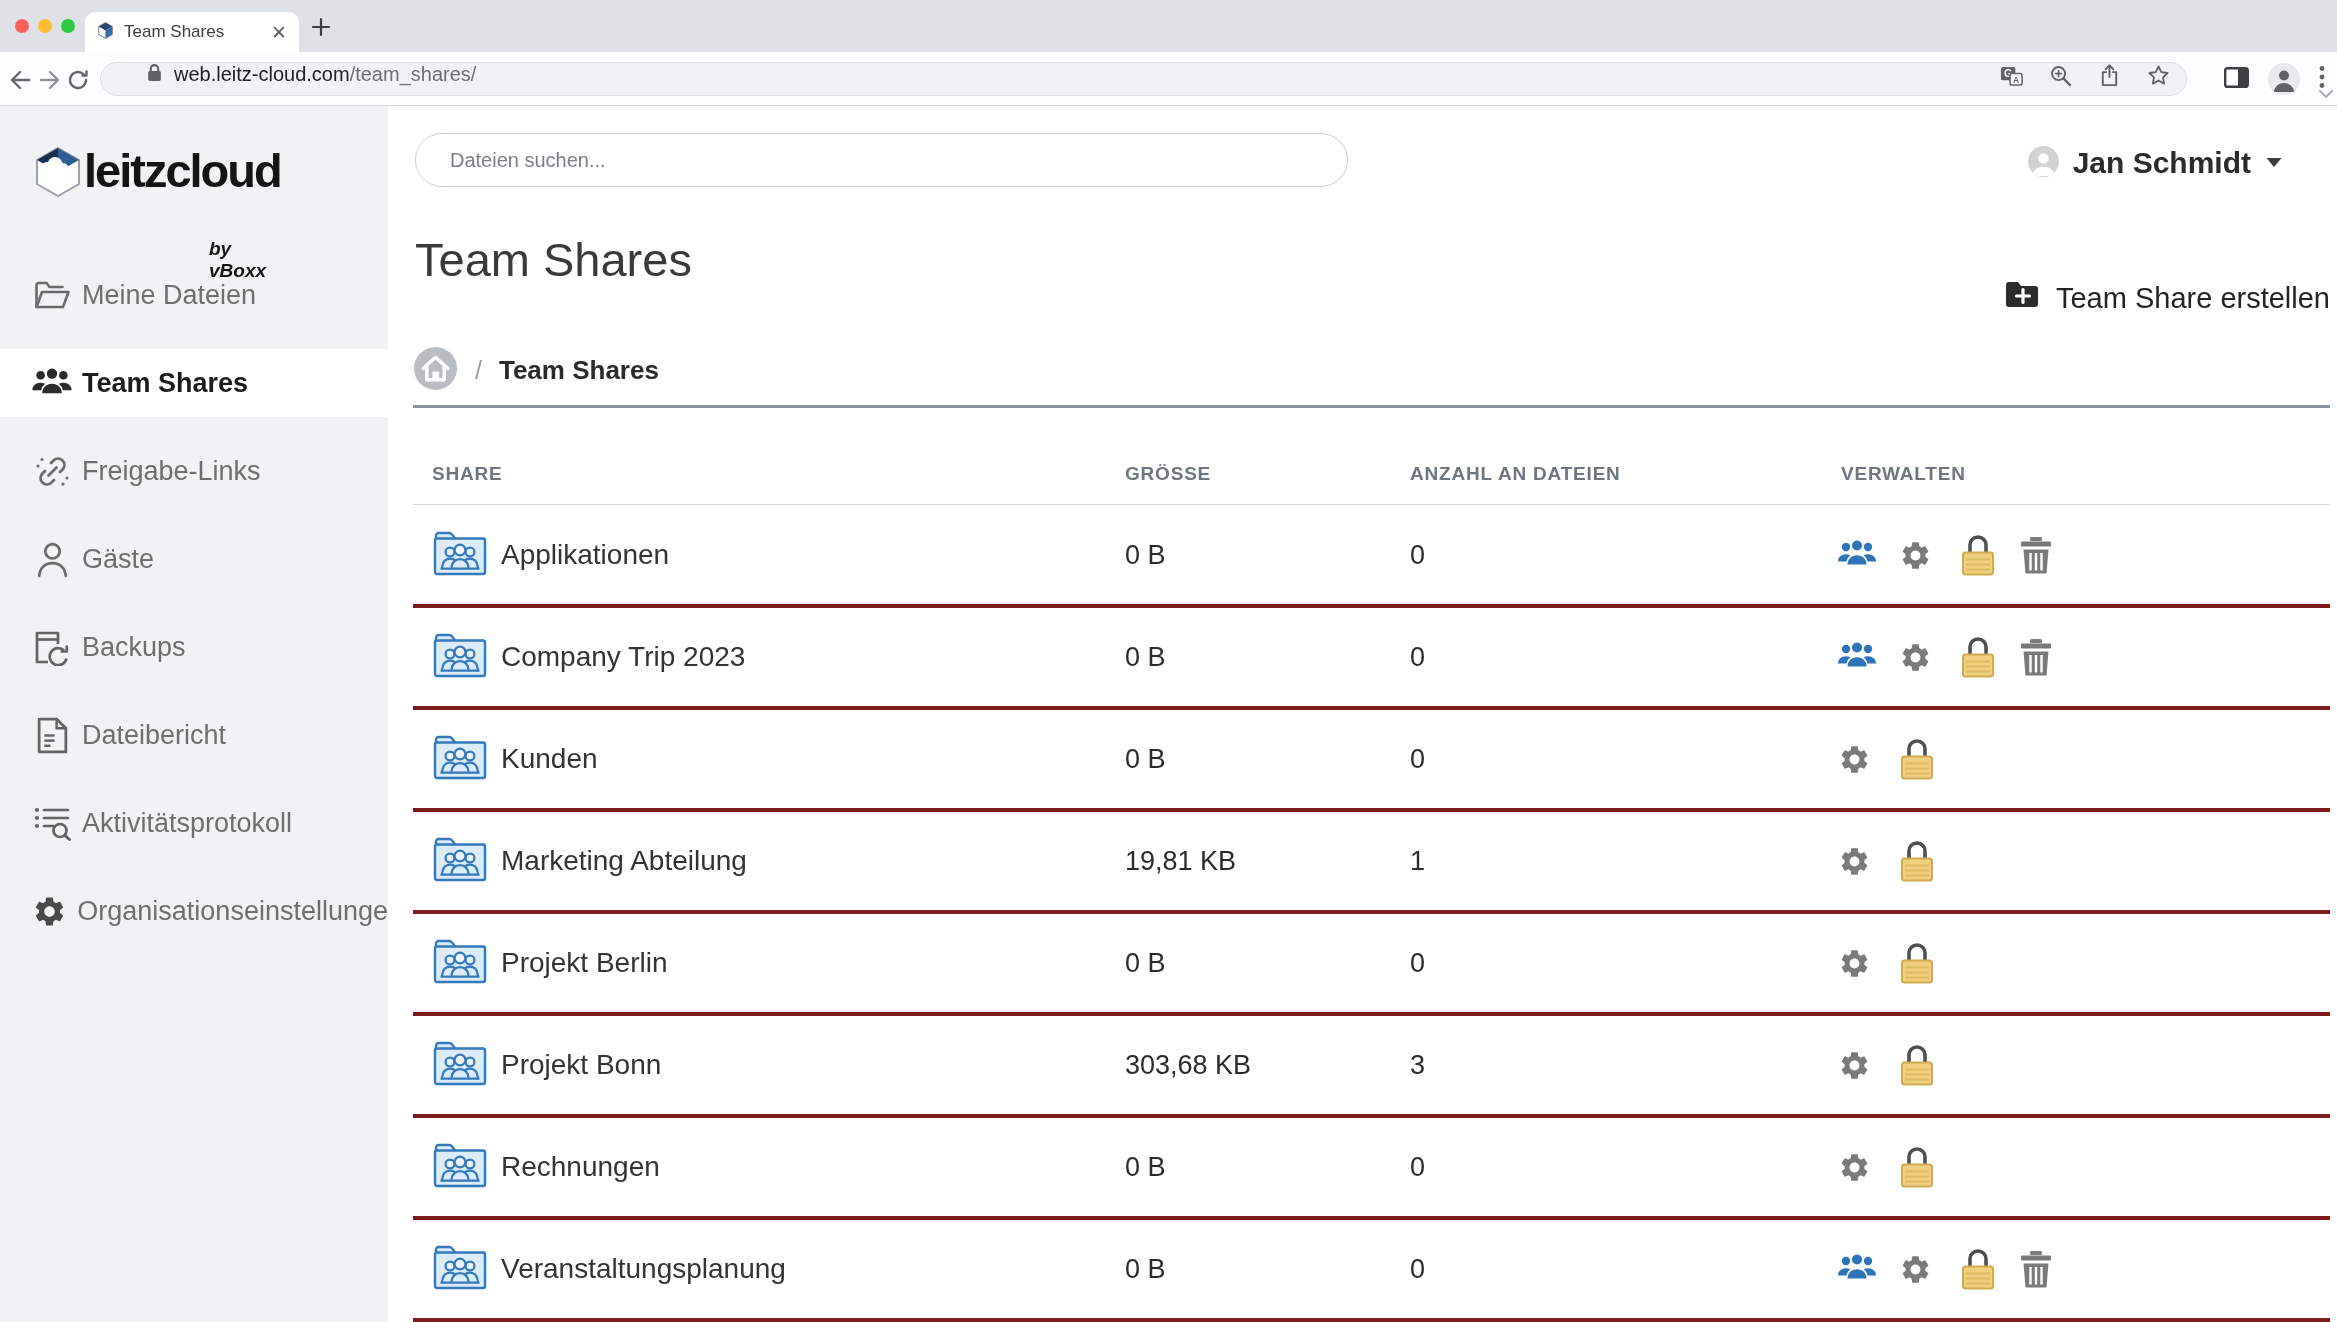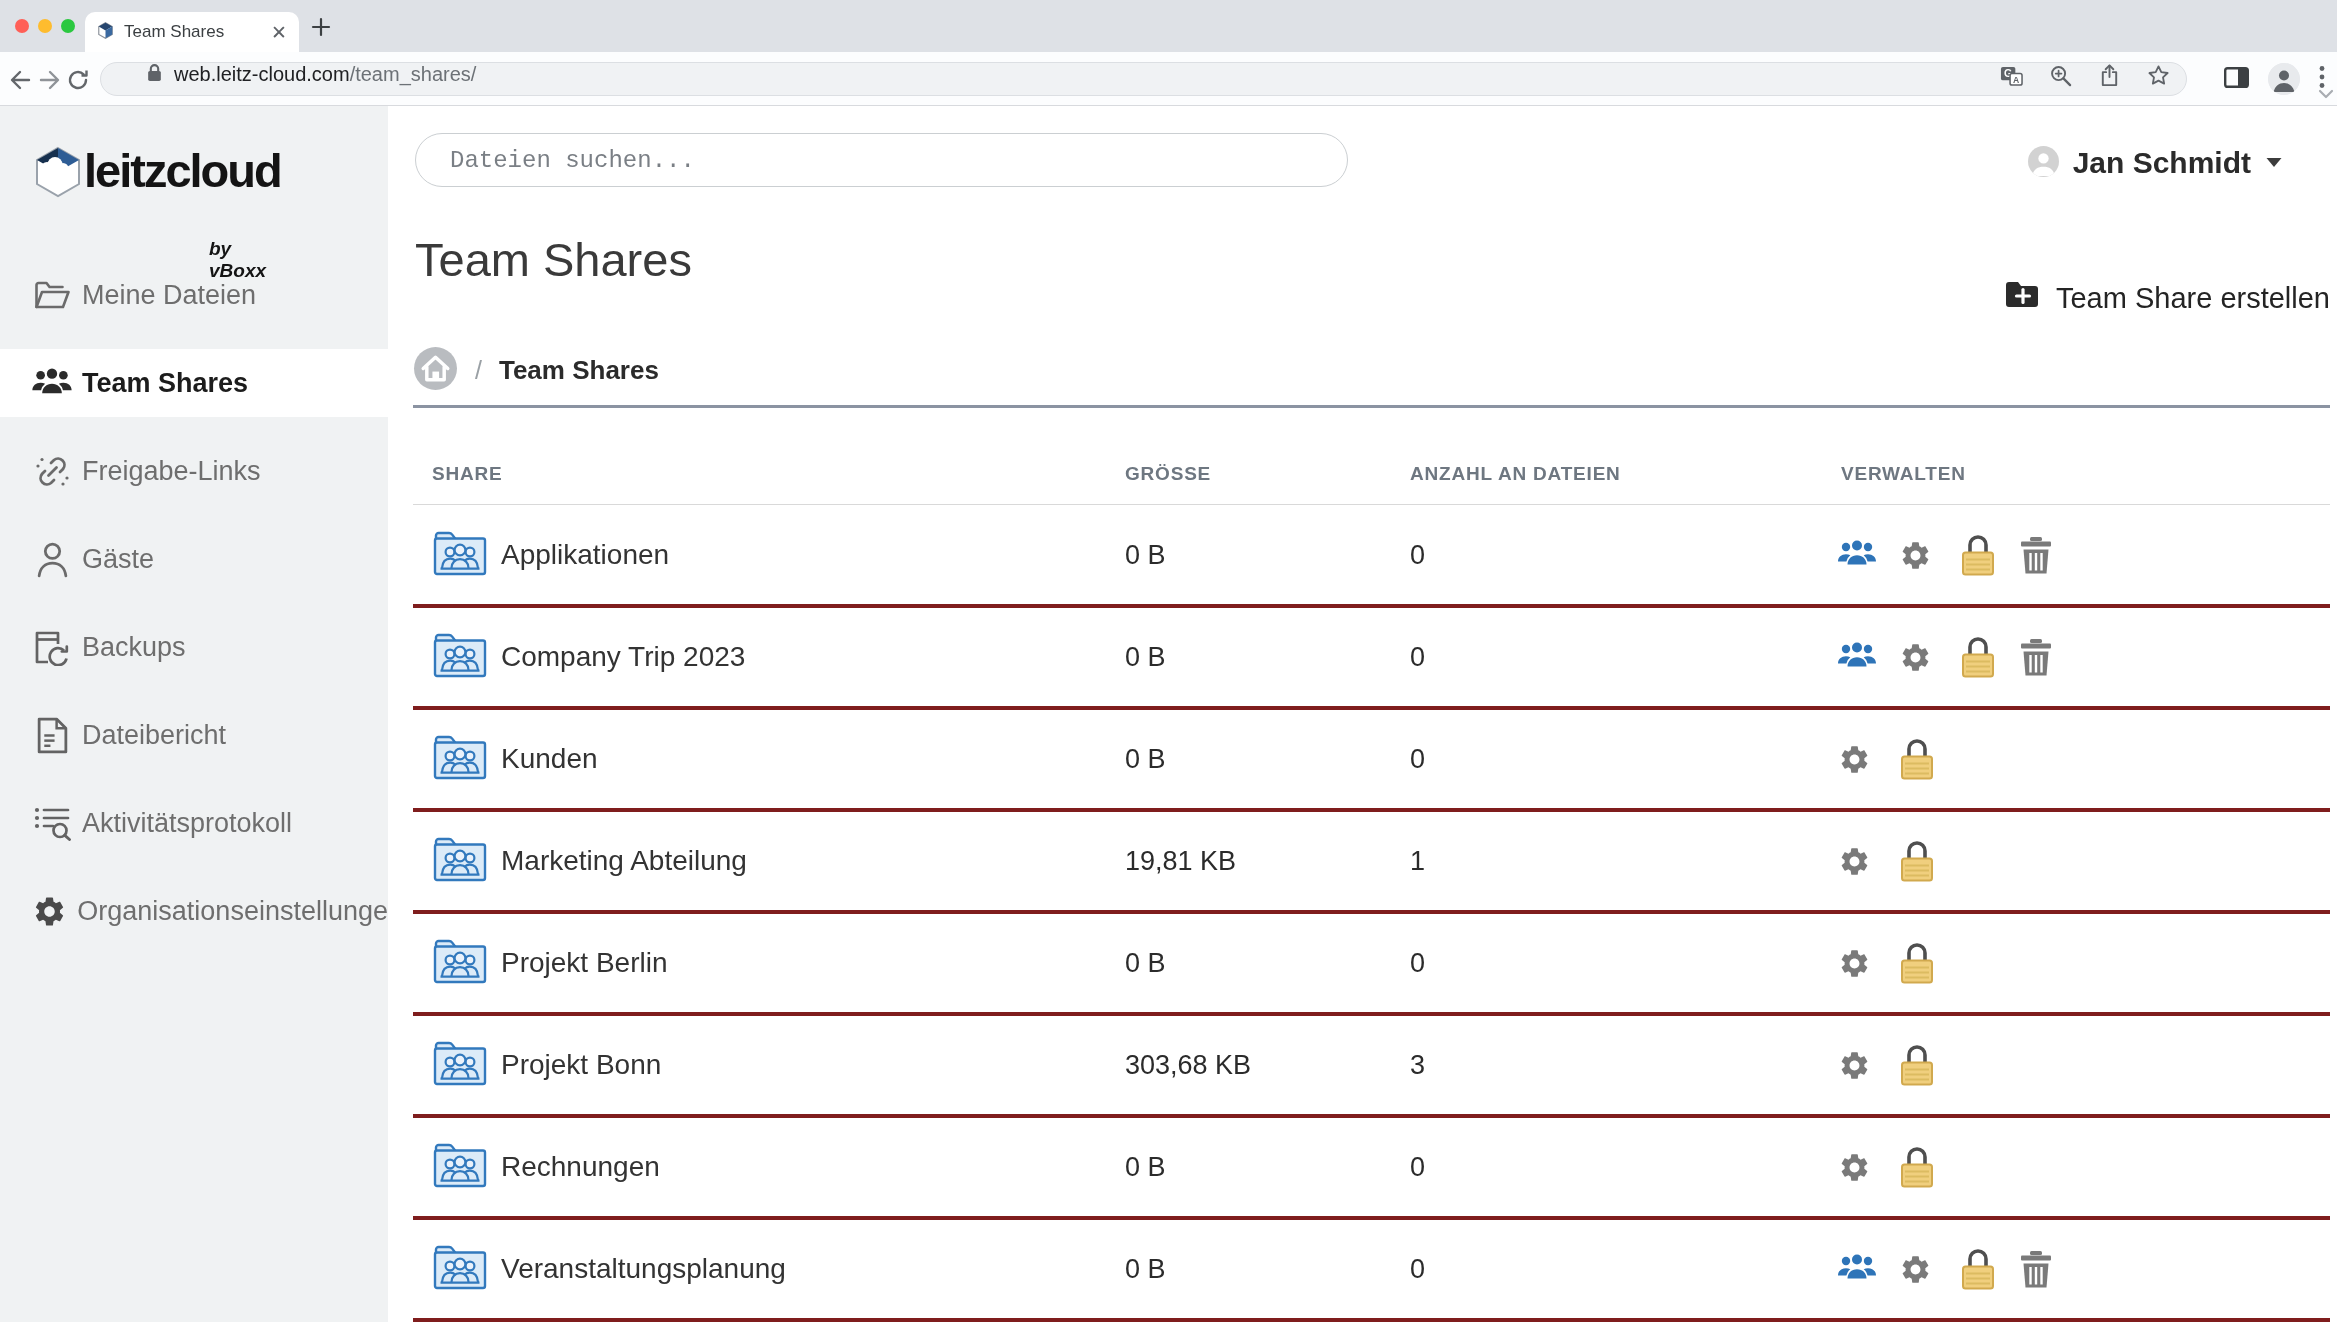--- a/index.html
+++ b/index.html
@@ -44,22 +44,22 @@
   .nav-item { height:88px; display:flex; align-items:center; padding-left:30px; gap:8px; color:#6e6e6e; }
   .nav-item .nav-ico { width:44px; display:flex; justify-content:center; }
   .nav-label { font-size:27px; white-space:nowrap; }
   .nav-item.active { height:68px; margin:10px 0; background:#fff; color:#1c1c1c; }
   .nav-item.active .nav-label { font-weight:700; }
 
   .main { position:absolute; left:388px; top:0; right:0; bottom:0; background:#fff; }
 
   .search-wrap { position:absolute; left:27px; top:27px; width:933px; height:54px; }
   .search-wrap input { width:100%; height:100%; border:1.5px solid #cbcfd2; border-radius:28px;
-                       font-size:24px; padding:0 34px; color:#333; outline:none; background:#fff;
-                       font-family:Liberation Mono, monospace; }
+                       font-size:20px; padding:0 34px; color:#333; outline:none; background:#fff;
+                       font-family:Liberation Sans, sans-serif; }
   .search-wrap input::placeholder { color:#7a7f85; }
 
   .user-menu { position:absolute; top:34px; right:54px; height:46px; display:flex; align-items:center; gap:14px; }
   .user-name { font-size:30px; font-weight:700; color:#2b2b2b; }
 
   .page-title { position:absolute; left:27px; top:126px; font-size:47px; font-weight:300; color:#3a3a3a; }
 
   .create-btn { position:absolute; right:7px; top:138px; display:flex; align-items:center; gap:16px;
                 font-size:29px; color:#242424; background:none; border:none;
                 font-family:"Liberation Sans", sans-serif;margin-top:36px; }

